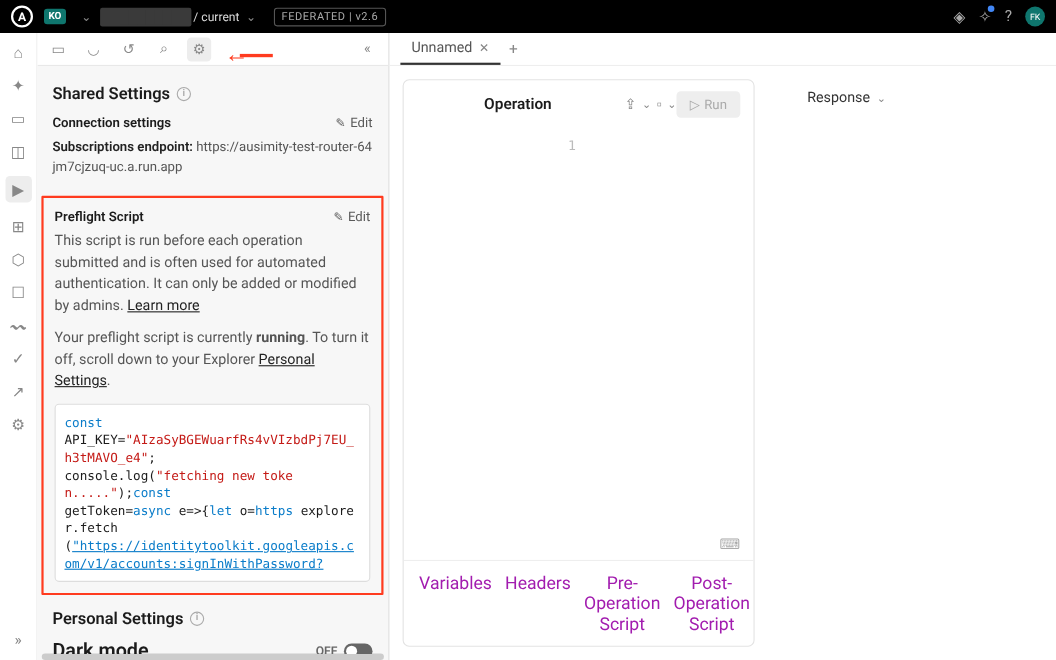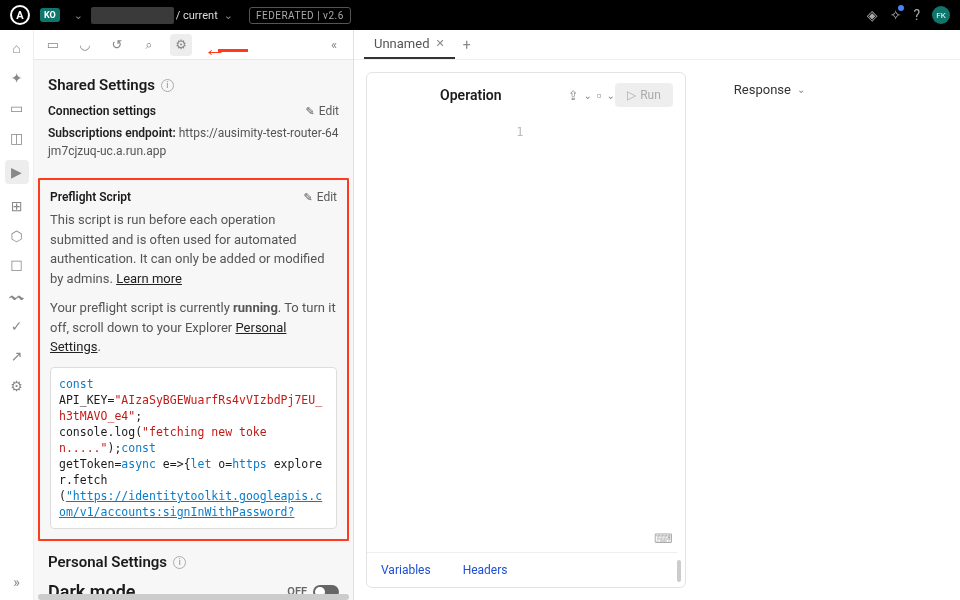--- a/index.html
+++ b/index.html
@@ -71,21 +71,21 @@
 .panes { flex: 1; display: flex; gap: 12px; padding: 12px; }
 .op-pane { flex: 1.05; border: 1px solid #e3e3e3; border-radius: 6px; display: flex; flex-direction: column; overflow: hidden; }
 .op-head { display: flex; align-items: center; padding: 10px 12px; }
 .op-head h2 { font-size: 14px; font-weight: 600; flex: 1; }
 .op-head .hico { color: #888; font-size: 13px; padding: 3px 5px; }
 .op-head .chev2 { font-size: 10px; color: #888; }
 .run-btn { background: #eee; color: #aaa; border-radius: 4px; padding: 5px 12px; font-size: 12px; display: flex; align-items: center; gap: 4px; }
 .code-area { flex: 1; padding: 8px 12px; font-family: monospace; font-size: 12px; color: #aaa; }
 .gutter { color: #bbb; margin-right: 12px; }
 .kbd-ico { align-self: flex-end; margin: 6px 12px; color: #aaa; font-size: 13px; }
-.bottom-tabs { border-top: 1px solid #eee; display: flex; padding: 10px 14px; gap: 32px; font-size: 12px; color: #1d4ed8; }
+.bottom-tabs { border-top: 1px solid #eee; display: flex; padding: 10px 14px; gap: 12px; font-size: 16px; color: #a21caf; }
 .vscroll { width: 4px; background: #ccc; border-radius: 2px; height: 22px; align-self: flex-start; margin: 8px 4px 0 0; }
 
 .resp-pane { flex: 0.8; padding: 10px 4px; }
 .resp-head { display: flex; align-items: center; gap: 6px; font-size: 13px; color: #333; padding-left: 32px; }
 .resp-head .chev2 { font-size: 10px; color: #888; }
 </style>
 </head>
 <body>
 
 <div class="topbar">
@@ -205,20 +205,22 @@
           <div class="run-btn">▷ <span>Run</span></div>
         </div>
         <div class="code-area">
           <span class="gutter">1</span>
         </div>
         <span class="kbd-ico">⌨</span>
         <div style="display:flex">
           <div class="bottom-tabs" style="flex:1">
             <span>Variables</span>
             <span>Headers</span>
+            <span>Pre-Operation Script</span>
+            <span>Post-Operation Script</span>
           </div>
           <div class="vscroll"></div>
         </div>
       </div>
       <div class="resp-pane">
         <div class="resp-head">
           <span>Response</span>
           <span class="chev2">⌄</span>
         </div>
       </div>

